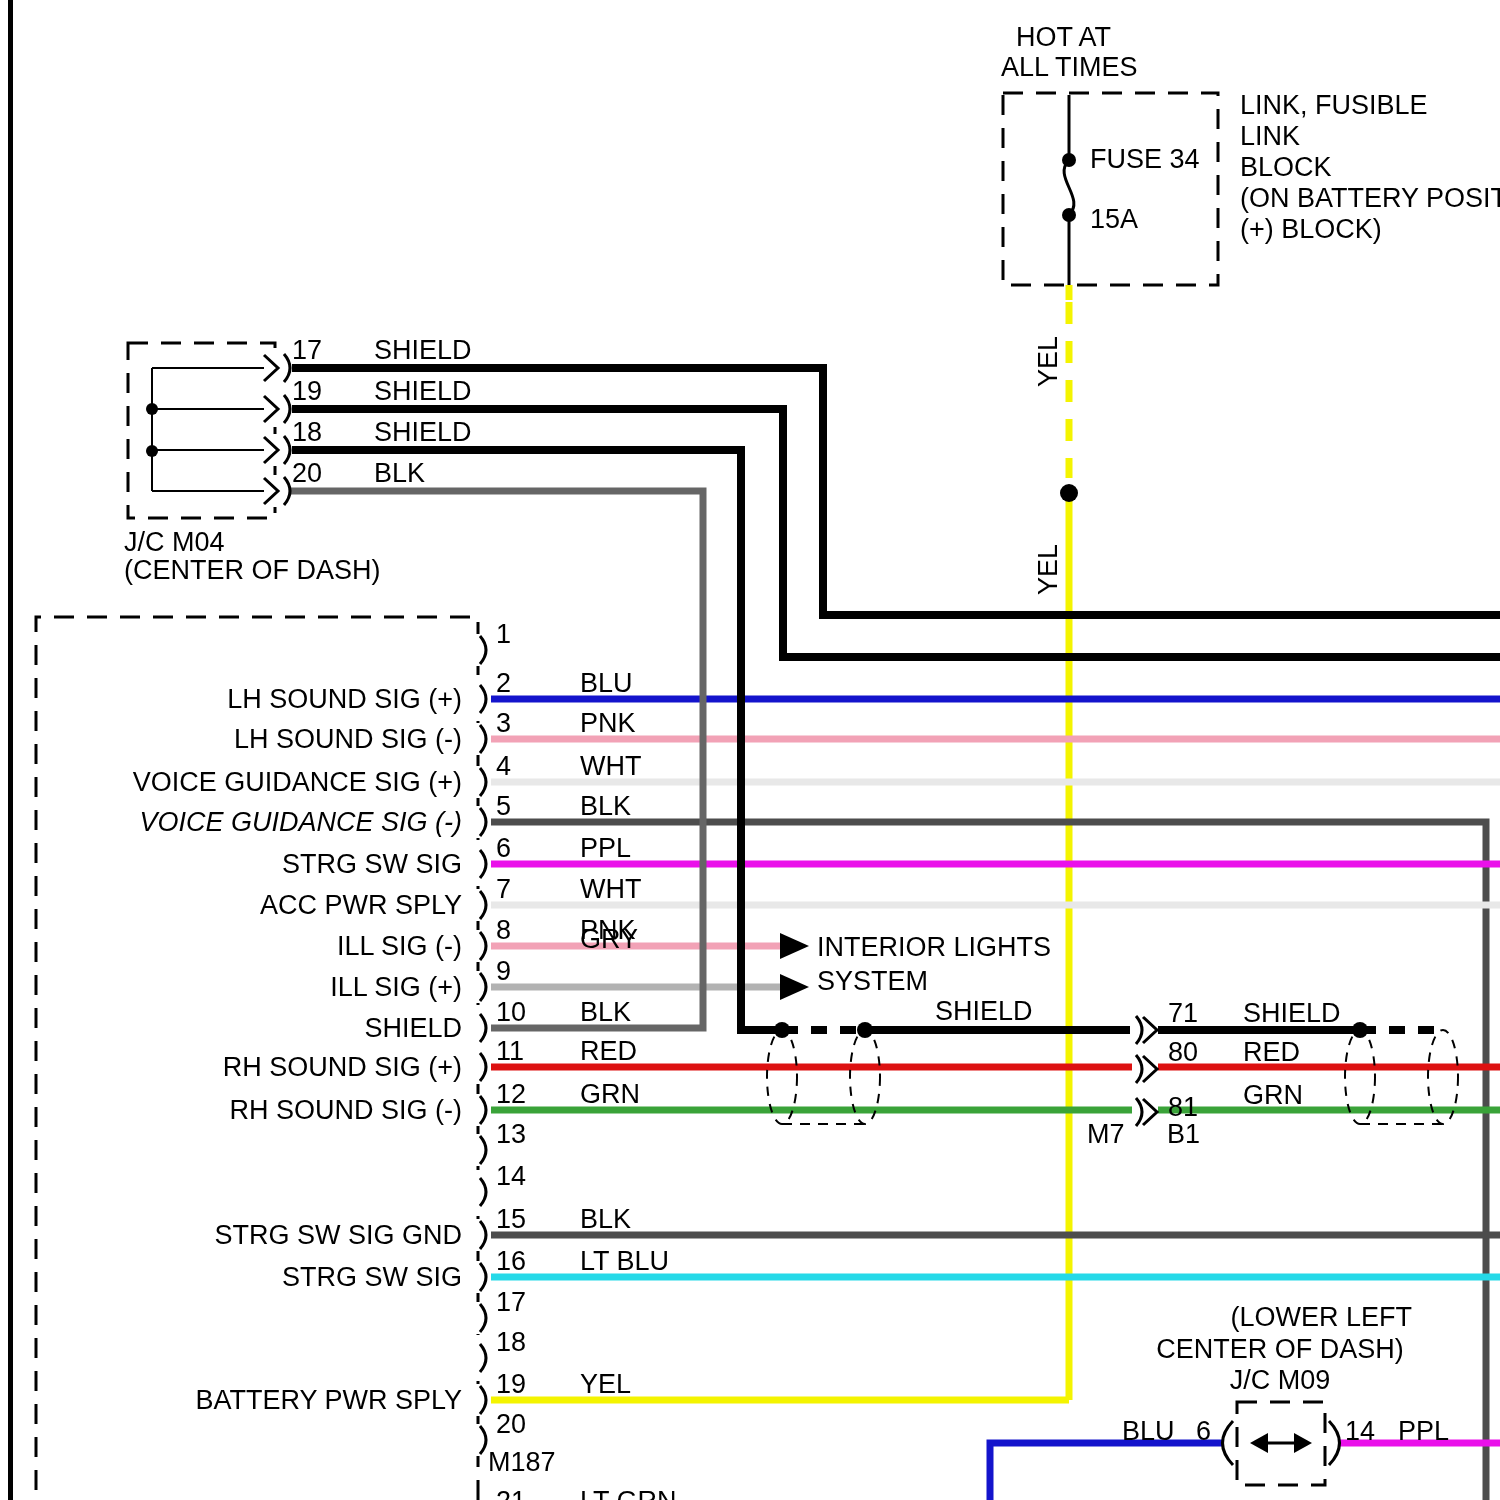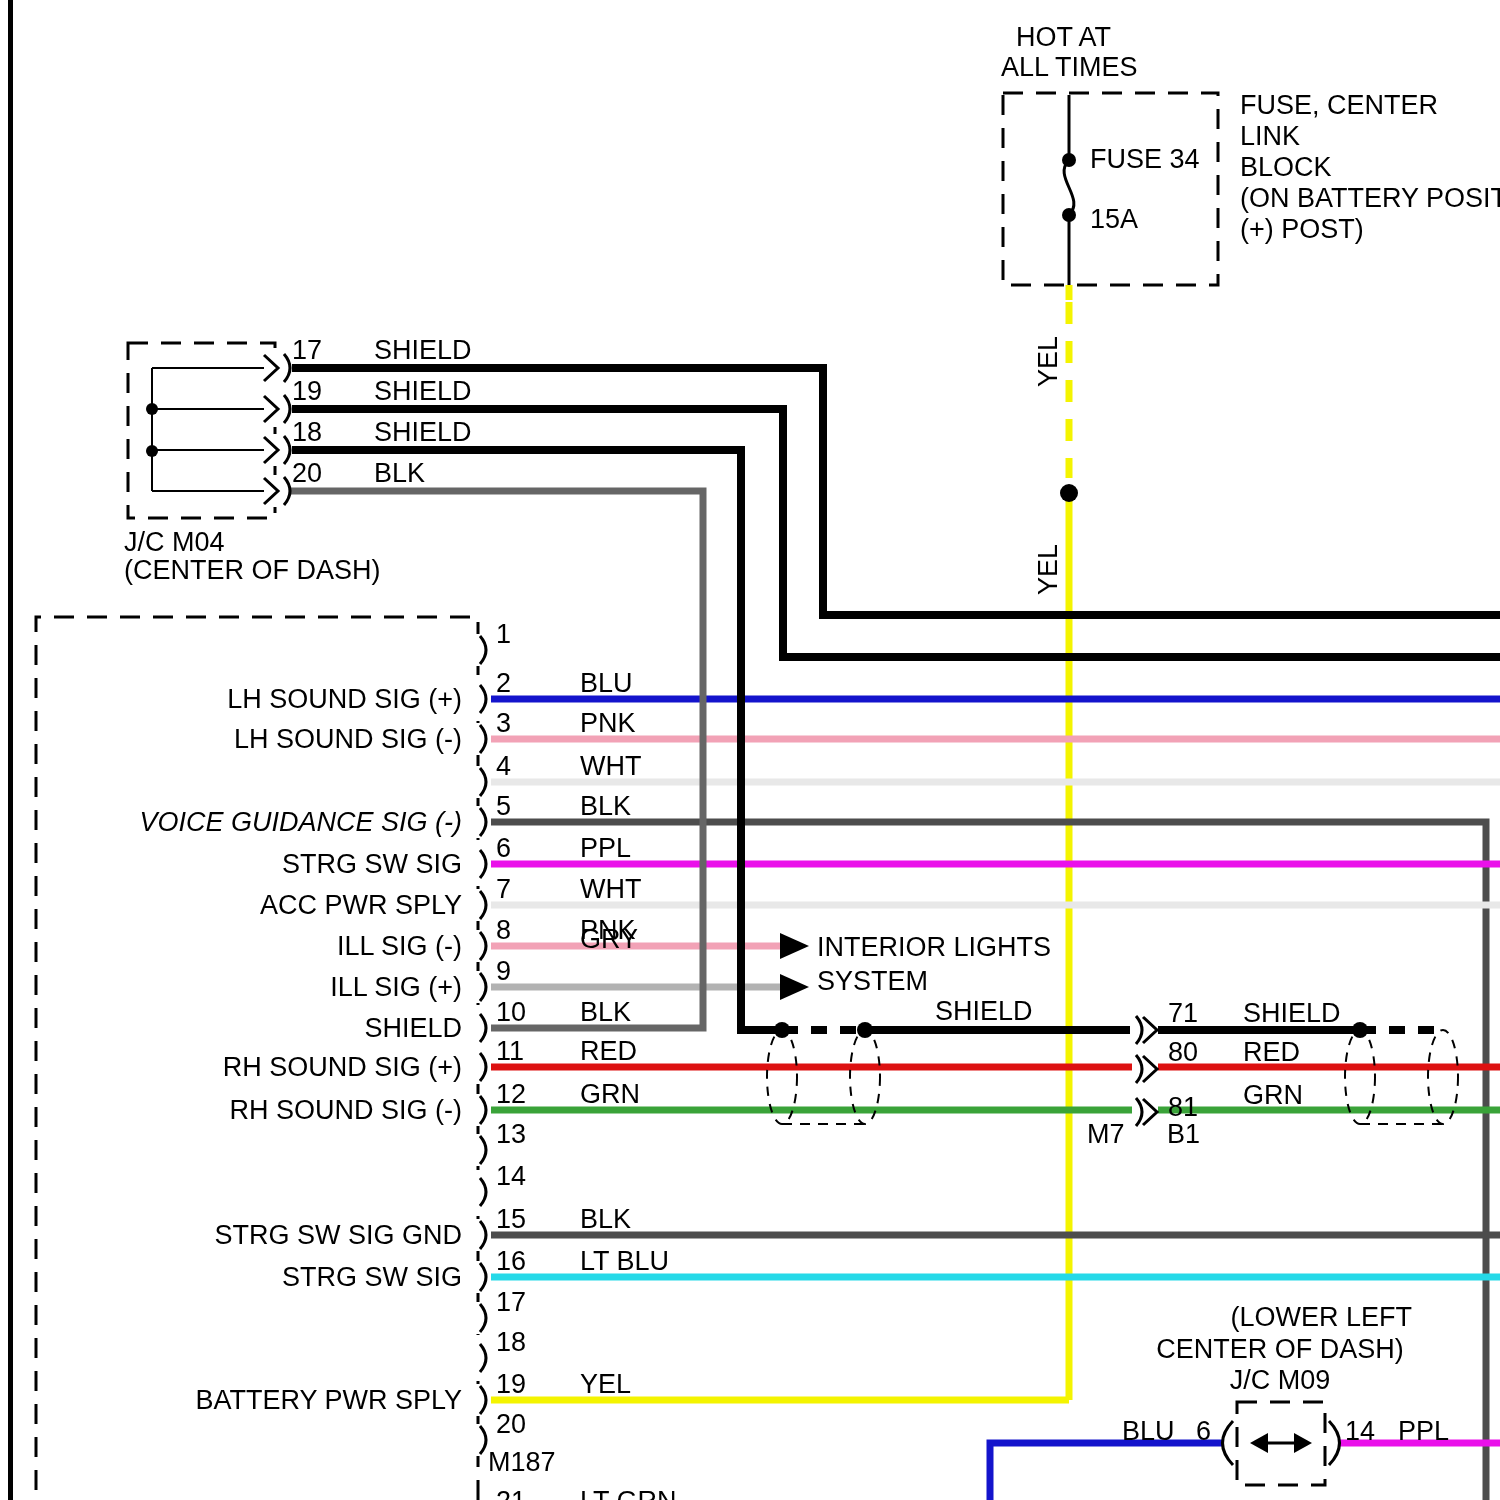--- a/index.html
+++ b/index.html
@@ -168,25 +168,25 @@
     <path class="k3" d="M1329 1421 Q1350 1443 1329 1465"></path>
     <path class="k3" d="M1254 1443 H1308"></path>
     <polygon points="1268,1433 1250,1443 1268,1453" fill="#000"></polygon>
     <polygon points="1294,1433 1312,1443 1294,1453" fill="#000"></polygon>
   </svg>
 
   <div class="lbl" style="left:1016px;top:24px;">HOT AT</div>
   <div class="lbl" style="left:1001px;top:54px;">ALL TIMES</div>
   <div class="lbl" style="left:1090px;top:146px;">FUSE 34</div>
   <div class="lbl" style="left:1090px;top:206px;">15A</div>
-  <div class="lbl" style="left:1240px;top:92px;">FUSE, CENTER</div>
+  <div class="lbl" style="left:1240px;top:92px;">LINK, FUSIBLE</div>
   <div class="lbl" style="left:1240px;top:123px;">LINK</div>
   <div class="lbl" style="left:1240px;top:154px;">BLOCK</div>
   <div class="lbl" style="left:1240px;top:185px;">(ON BATTERY POSITIVE</div>
-  <div class="lbl" style="left:1240px;top:216px;">(+) POST)</div>
+  <div class="lbl" style="left:1240px;top:216px;">(+) BLOCK)</div>
 
   <div class="vlbl" style="left:1013px;top:348px;">YEL</div>
   <div class="vlbl" style="left:1013px;top:556px;">YEL</div>
 
   <div class="lbl" style="left:124px;top:529px;">J/C M04</div>
   <div class="lbl" style="left:124px;top:557px;">(CENTER OF DASH)</div>
 
   <div class="lbl" style="left:817px;top:934px;">INTERIOR LIGHTS</div>
   <div class="lbl" style="left:817px;top:968px;">SYSTEM</div>
 
@@ -206,20 +206,21 @@
   <div class="lbl" style="left:488px;top:1449px;">M187</div>
 <div class="lbl" style="left: 496px; top: 621px;">1</div>
     <div class="lbl" style="left: 496px; top: 670px;">2</div>
     <div class="lbl" style="left: 580px; top: 670px;">BLU</div>
     <div class="lbl sig" style="left: 38px; top: 686px; width: 424px;">LH SOUND SIG (+)</div>
     <div class="lbl" style="left: 496px; top: 710px;">3</div>
     <div class="lbl" style="left: 580px; top: 710px;">PNK</div>
     <div class="lbl sig" style="left: 38px; top: 726px; width: 424px;">LH SOUND SIG (-)</div>
     <div class="lbl" style="left: 496px; top: 753px;">4</div>
     <div class="lbl" style="left: 580px; top: 753px;">WHT</div>
+    <div class="lbl sig" style="left: 38px; top: 769px; width: 424px;">VOICE GUIDANCE SIG (+)</div>
     <div class="lbl" style="left: 496px; top: 793px;">5</div>
     <div class="lbl" style="left: 580px; top: 793px;">BLK</div>
     <div class="lbl sig" style="left: 38px; top: 809px; width: 424px; font-style: italic;">VOICE GUIDANCE SIG (-)</div>
     <div class="lbl" style="left: 496px; top: 835px;">6</div>
     <div class="lbl" style="left: 580px; top: 835px;">PPL</div>
     <div class="lbl sig" style="left: 38px; top: 851px; width: 424px;">STRG SW SIG</div>
     <div class="lbl" style="left: 496px; top: 876px;">7</div>
     <div class="lbl" style="left: 580px; top: 876px;">WHT</div>
     <div class="lbl sig" style="left: 38px; top: 892px; width: 424px;">ACC PWR SPLY</div>
     <div class="lbl" style="left: 496px; top: 917px;">8</div>

